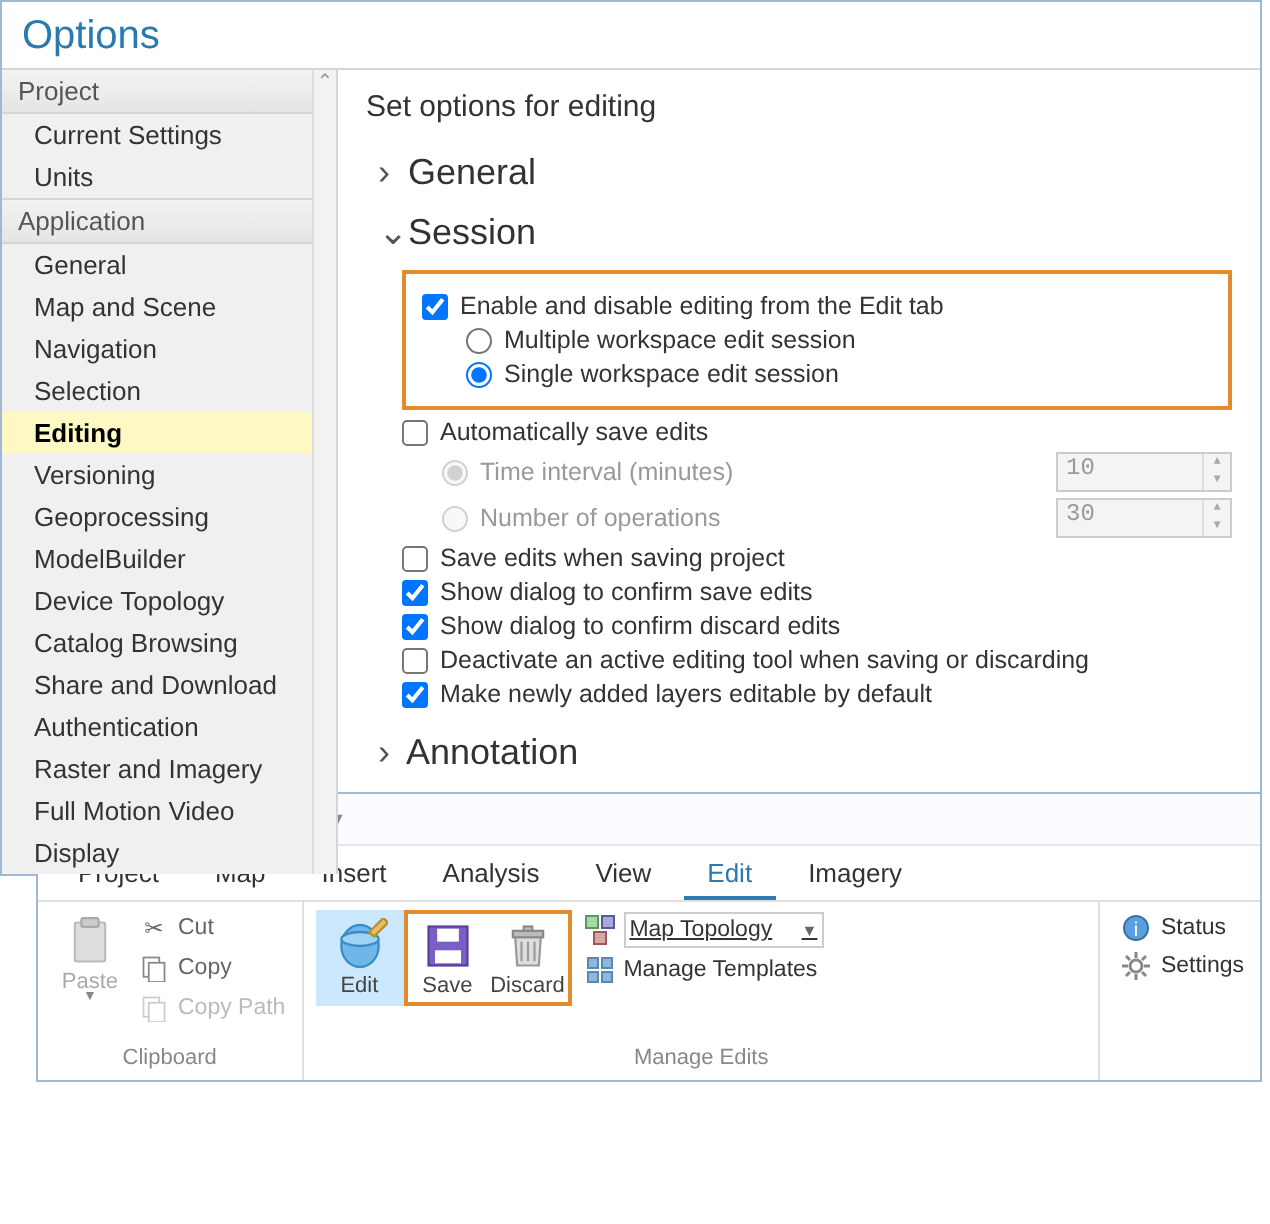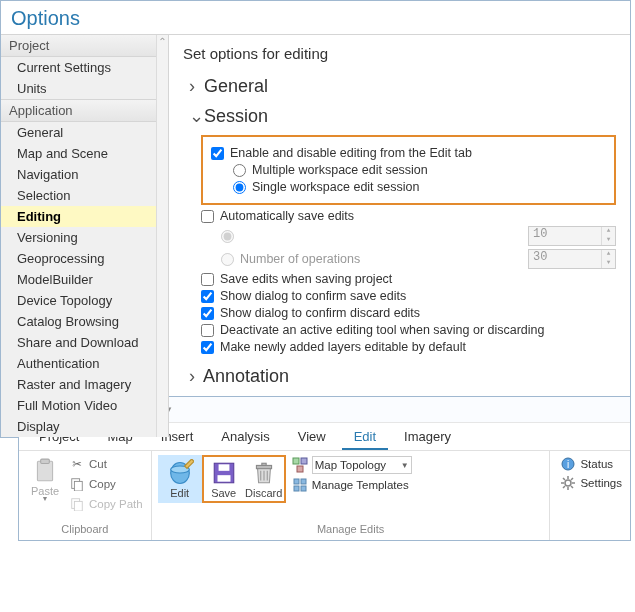--- a/index.html
+++ b/index.html
@@ -54,21 +54,21 @@
   .small-btn { display: flex; align-items: center; gap: 4px; font-size: 11.5px; color: #666; padding: 1px 2px; cursor: pointer; }
   .small-btn.dis { color: #bbb; }
   .small-btn .sico { width: 16px; height: 16px; display:flex; align-items:center; justify-content:center; }
   
   .edit-wrap { background: #cce8ff; padding: 2px; }
   .hl2 { border: 2px solid #e38a2d; display:flex; padding:0;}
   
   .me-right { display:flex; flex-direction:column; gap:1px; margin-left:4px; }
   .me-row { display:flex; align-items:center; gap:4px; font-size:11.5px; color:#333; padding:1px 2px; }
   .me-row .sico { width:16px; height:16px; }
-  .combo { border:1px solid #ccc; padding:0 2px; font-size:11.5px; width:100px; display:inline-flex; align-items:center; height:18px; }
+  .combo { border:1px solid #ccc; padding:0 2px; font-size:11.5px; width:100px; display:inline-flex; align-items:center; height:18px;text-decoration:underline; }
   .combo .cd { margin-left:auto; font-size:8px; color:#666; }
   
   .feat { display:flex; flex-direction:column; gap:1px; margin-left:2px; }
 </style>
 </head>
 <body>
 
 <div class="options-window">
   <div class="title">Options</div>
   <div class="options-body">
@@ -125,20 +125,21 @@
           <span>Single workspace edit session</span>
         </div>
       </div>
 
       <div class="row">
         <input type="checkbox" class="cb" style="">
         <span>Automatically save edits</span>
       </div>
       <div class="row sub disabled">
         <input type="radio" class="rb" disabled="" checked="" style="">
+        <span>Time interval (minutes)</span>
         <div class="numbox">
           <span>10</span>
           <div class="spin">
               <span>▲</span>
               <span>▼</span>
             </div>
         </div>
       </div>
       <div class="row sub disabled">
         <input type="radio" class="rb" disabled="" style="">

